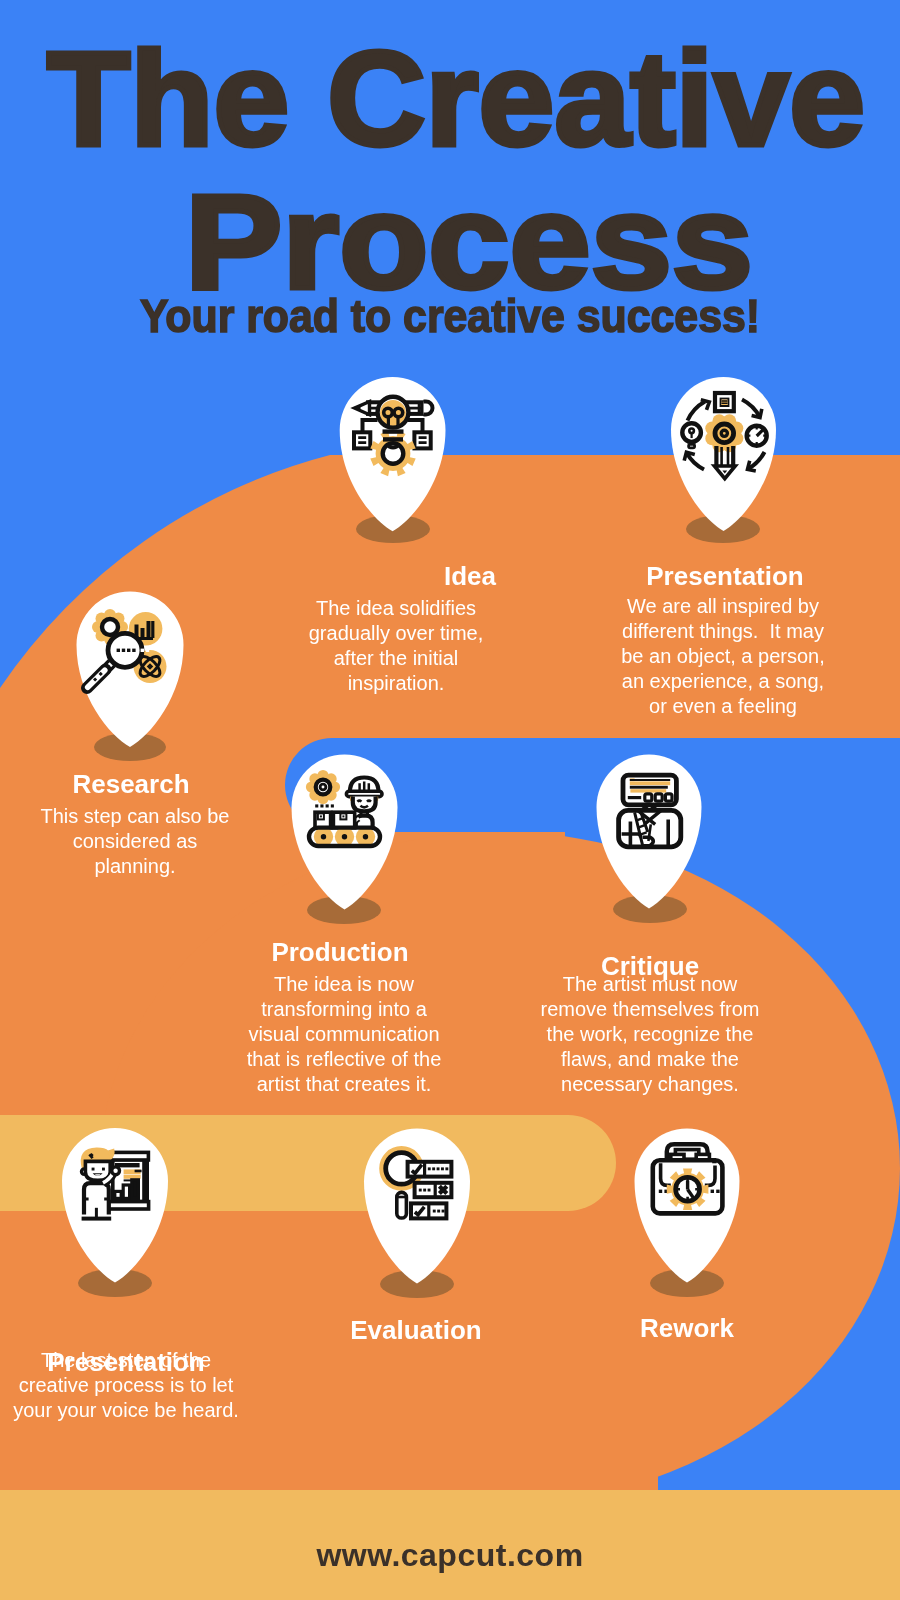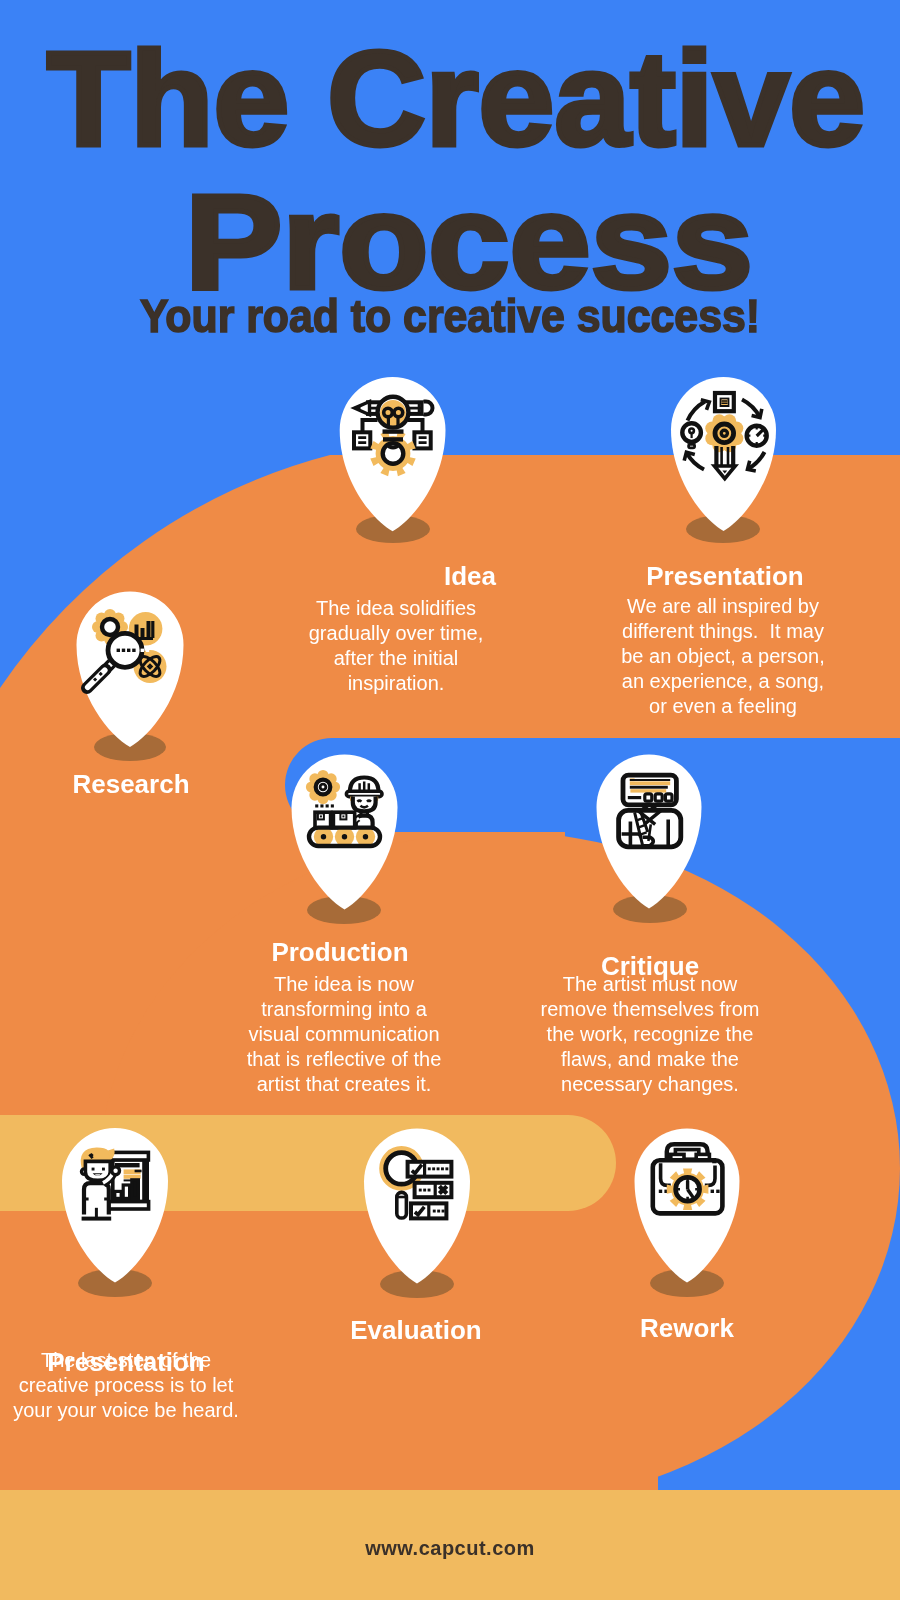--- a/index.html
+++ b/index.html
@@ -3,21 +3,21 @@
 <meta charset="utf-8">
 <style>
   html,body{margin:0;padding:0;}
   #page{position:relative;width:900px;height:1600px;background:#3b82f6;overflow:hidden;
         font-family:"Liberation Sans", sans-serif;}
   #roadsvg{position:absolute;left:0;top:0;}
   .t{position:absolute;color:#fff;text-align:center;}
   .pt{font-weight:bold;font-size:26px;line-height:26px;}
   .pb{font-size:20px;line-height:25px;}
   #footer{position:absolute;width:900px;left:0;top:1537px;text-align:center;
-          color:#3B3129;font-weight:bold;font-size:20px;letter-spacing:0.5px;}
+          color:#3B3129;font-weight:bold;font-size:32px;letter-spacing:0.5px;}
 </style>
 </head>
 <body>
 <div id="page">
 <svg id="roadsvg" width="900" height="1600" viewBox="0 0 900 1600">
 
   <g fill="#EF8B46" stroke="none">
     <rect x="330" y="455" width="570" height="283"></rect>
     <path d="M 330 455 A 572 572 0 0 0 0 688 L 0 832 H 332 A 47 47 0 0 1 332 738 L 330 738 Z"></path>
     <rect x="0" y="832" width="565" height="283"></rect>
@@ -297,20 +297,21 @@
   </g>
 </svg>
 
 <div class="t pt" style="left:296px;top:563px;width:200px;text-align:right;">Idea</div>
 <div class="t pb" style="left:246px;top:596px;width:300px;">The idea solidifies<br>gradually over time,<br>after the initial<br>inspiration.</div>
 
 <div class="t pt" style="left:625px;top:563px;width:200px;">Presentation</div>
 <div class="t pb" style="left:583px;top:594px;width:280px;">We are all inspired by<br>different things.&nbsp; It may<br>be an object, a person,<br>an experience, a song,<br>or even a feeling</div>
 
 <div class="t pt" style="left:31px;top:771px;width:200px;">Research</div>
+<div class="t pb" style="left:15px;top:804px;width:240px;">This step can also be<br>considered as<br>planning.</div>
 
 <div class="t pt" style="left:240px;top:939px;width:200px;">Production</div>
 <div class="t pb" style="left:204px;top:972px;width:280px;">The idea is now<br>transforming into a<br>visual communication<br>that is reflective of the<br>artist that creates it.</div>
 
 <div class="t pt" style="left:550px;top:938px;width:200px;margin-top:15px;">Critique</div>
 <div class="t pb" style="left:510px;top:972px;width:280px;">The artist must now<br>remove themselves from<br>the work, recognize the<br>flaws, and make the<br>necessary changes.</div>
 
 <div class="t pt" style="left:26px;top:1315px;width:200px;margin-top:34px;">Presentation</div>
 <div class="t pb" style="left:-14px;top:1348px;width:280px;">The last step of the<br>creative process is to let<br>your your voice be heard.</div>
 

